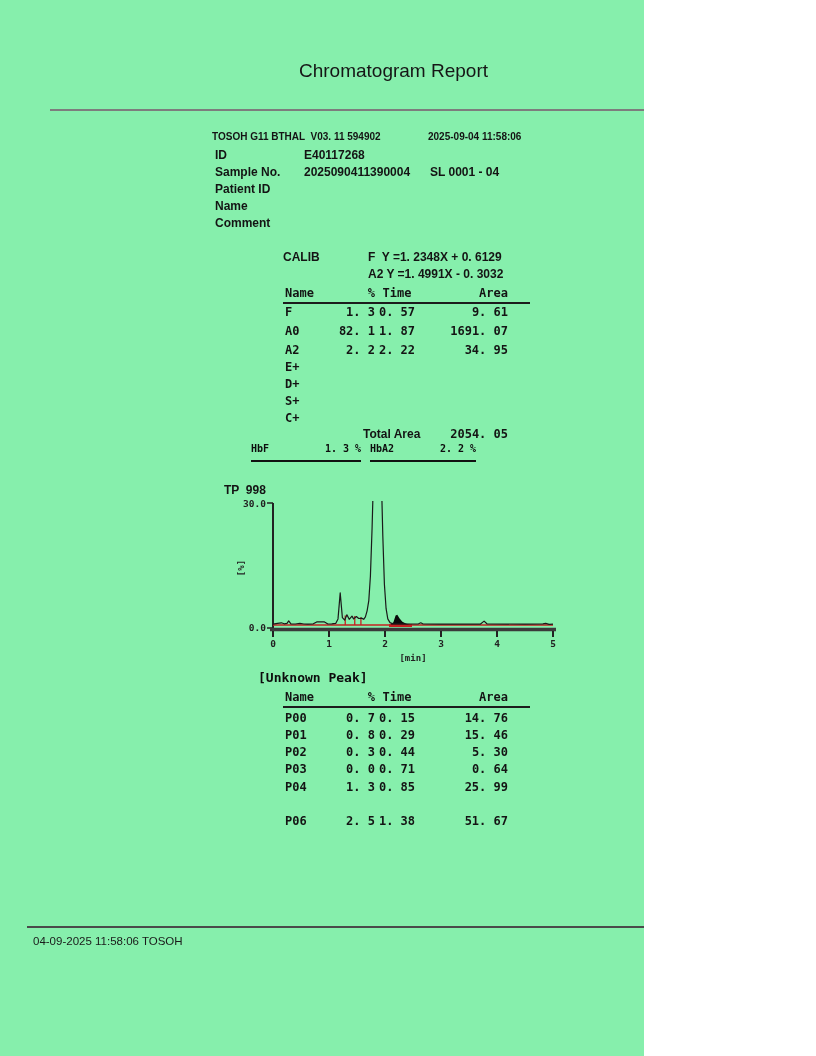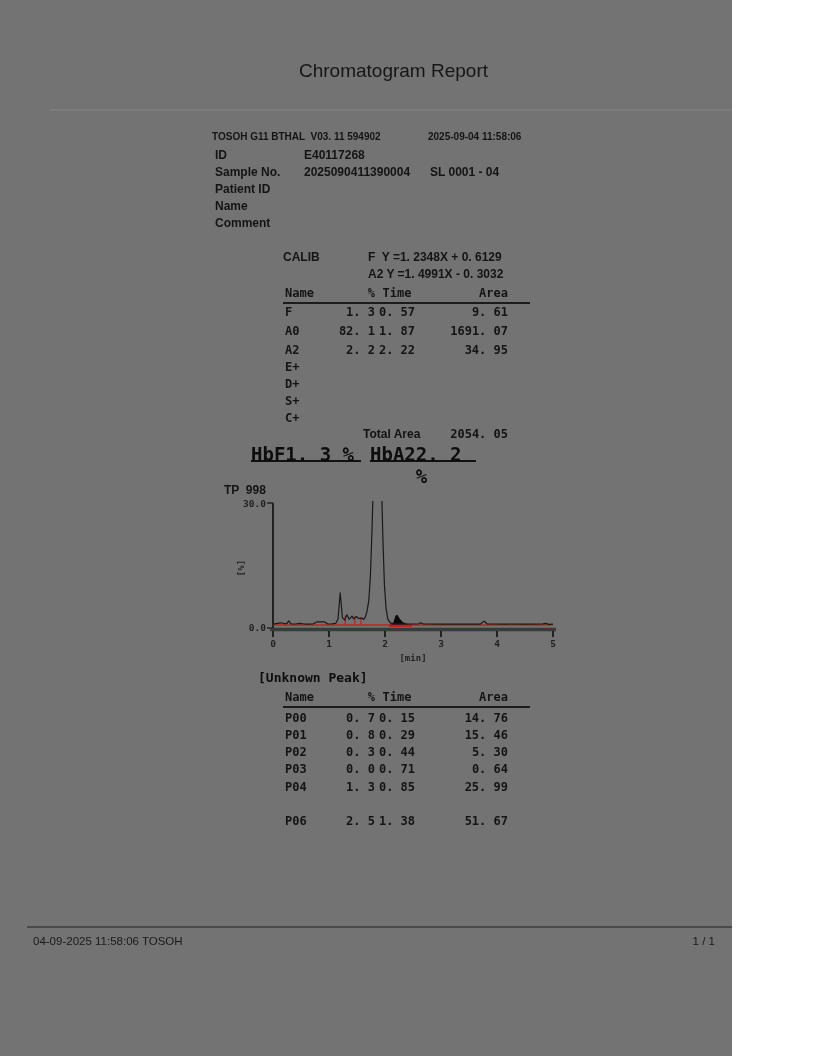--- a/index.html
+++ b/index.html
@@ -1,34 +1,34 @@
 <!DOCTYPE html>
 <html><head>
 <meta charset="utf-8">
 <style>
   html,body{margin:0;padding:0;background:#fff;}
-  .page{position:relative;width:732px;height:1056px;background:#737373;overflow:hidden;
+  .page{position:relative;width:644px;height:1056px;background:#86efac;overflow:hidden;
         font-family:"DejaVu Sans Mono", monospace;color:#111;}
   .title{position:absolute;top:60px;left:0;width:787px;text-align:center;
          font-family:"Liberation Sans", sans-serif;font-size:19px;font-weight:500;color:#161616;}
   .hrule{position:absolute;background:#7d7d7d;}
   .mono{position:absolute;font-family:Liberation Sans, sans-serif;font-weight:bold;
         font-size:12px;color:#141414;white-space:pre;}
   .mono.small{font-size:10px;}
   .trow{position:absolute;left:0;width:816px;height:17px;font-family:"DejaVu Sans Mono", monospace;
         font-weight:bold;font-size:12px;color:#141414;}
   .c{position:absolute;white-space:pre;}
   .c.name{left:285px;width:60px;text-align:left;}
   .c.pct {left:295px;width:80px;text-align:right;}
   .c.time{left:357px;width:80px;text-align:center;}
   .c.area{left:413px;width:95px;text-align:right;}
   .tbl-rule{position:absolute;left:283px;width:247px;height:2px;background:#1c1c1c;}
-  .resbox{position:absolute;top:443px;height:17px;display:flex;justify-content:flex-start;
+  .resbox{position:absolute;top:443px;height:17px;display:flex;justify-content:space-between;
           border-bottom:2px solid #111;font-family:"DejaVu Sans Mono", monospace;
-          font-weight:bold;font-size:19px;color:#0d0d0d;}
+          font-weight:bold;font-size:10px;color:#0d0d0d;}
   .unknown-title{position:absolute;left:258px;top:670px;font-family:"DejaVu Sans Mono", monospace;
           font-weight:bold;font-size:13px;color:#0d0d0d;}
   .footer-text{position:absolute;font-family:"Liberation Sans", sans-serif;font-size:11.5px;color:#1a1a1a;}
   svg text{font-family:"DejaVu Sans Mono", monospace;font-weight:bold;fill:#222;}
 </style>
 </head>
 <body>
 
 <div class="page">
 

